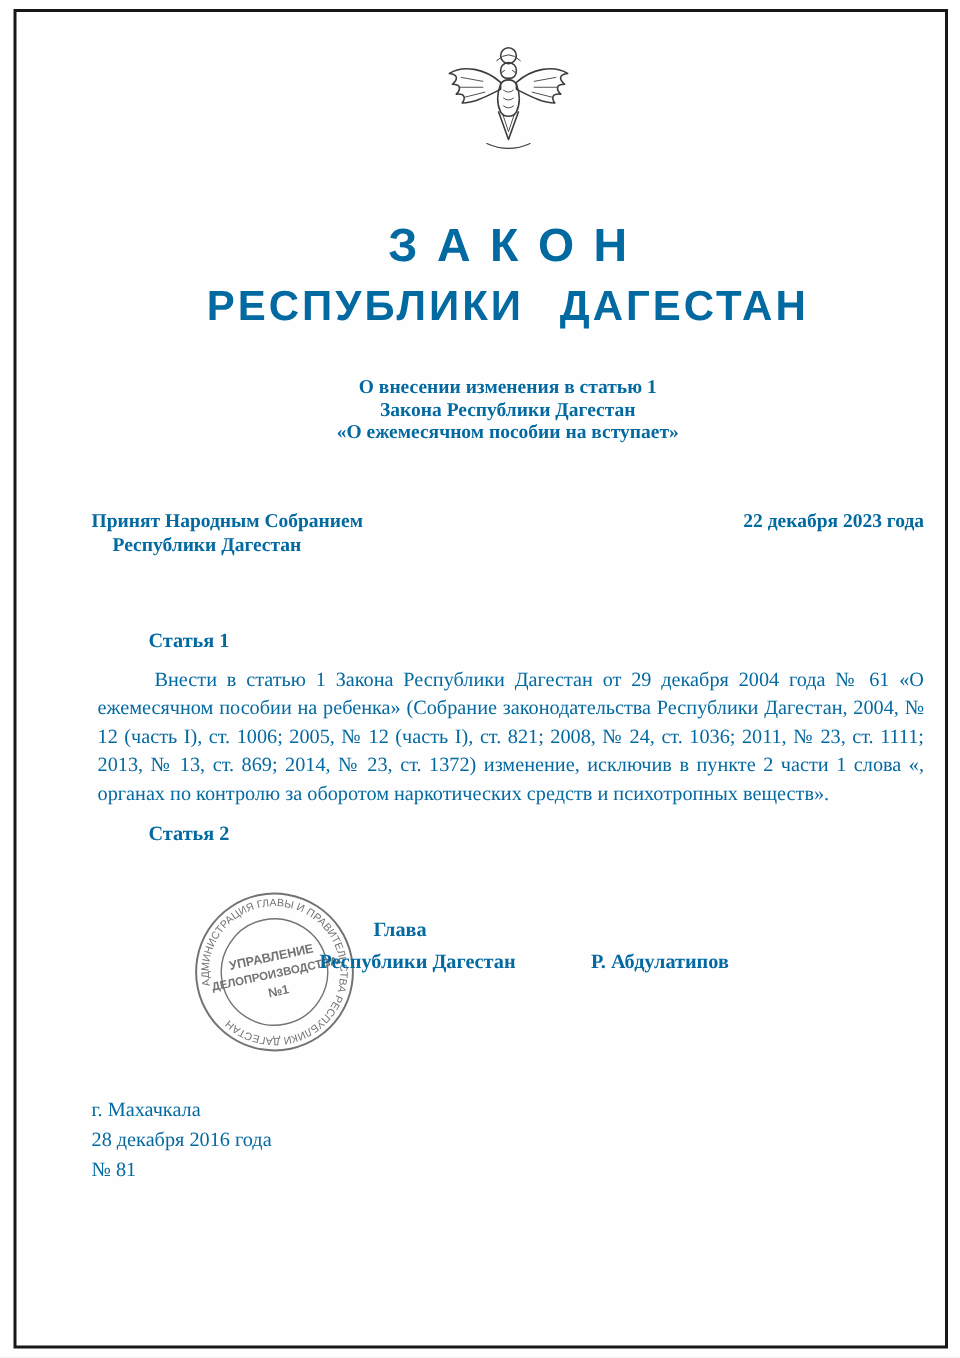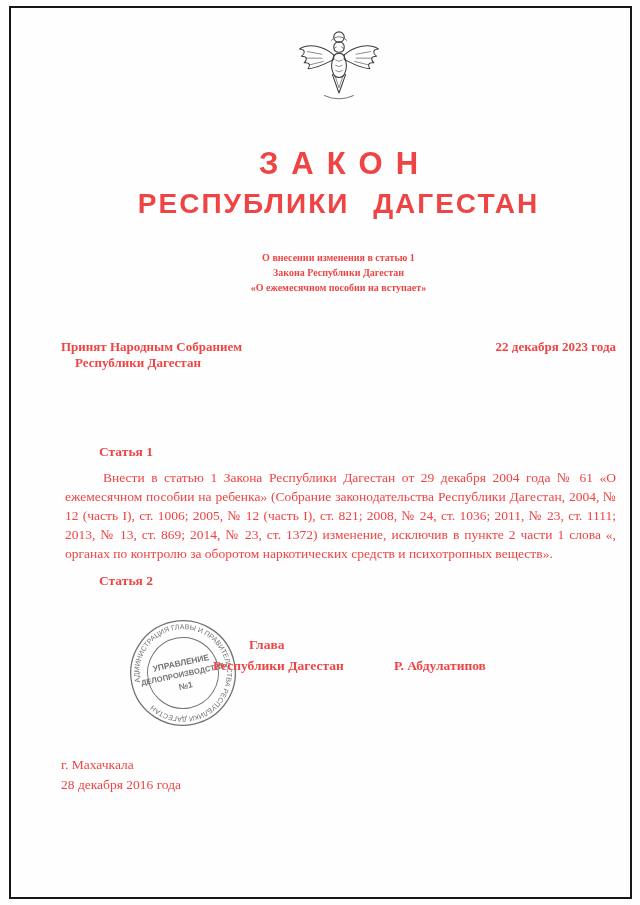--- a/index.html
+++ b/index.html
@@ -1,21 +1,21 @@
 <!DOCTYPE html>
 <html><head>
 <meta charset="utf-8">
 <style>
   html,body{margin:0;padding:0;background:#ececec;}
   .sheet{
     position:relative;
     width:640px;height:905px;
     background:#fefefe;
     font-family:"Liberation Serif", serif;
-    color:#ef4444;
+    color:#0369a1;
     overflow:hidden;
   }
   .frame{
     position:absolute;
     inset:6px 8px 6px 9px;
     border:2px solid #171717;
     box-sizing:border-box;
     padding:8px 14px 0 50px;
   }
   .emblem-wrap{
@@ -38,34 +38,34 @@
     font-family:"Liberation Sans", sans-serif;
     font-weight:bold;
     font-size:28px;
     letter-spacing:2px;
     word-spacing:14px;
   }
   .subject{
     margin-top:30px;
     text-align:center;
     font-weight:bold;
-    font-size:10px;
+    font-size:13px;
     line-height:15px;
   }
   .adopted{
     margin-top:44px;
     display:flex;
     justify-content:space-between;
     font-weight:bold;
     font-size:13px;
     line-height:16px;
   }
   .adopted .line2{padding-left:14px;}
   .article-title{
-    margin-top:73px;
+    margin-top:48px;
     padding-left:38px;
     font-weight:bold;
     font-size:13.5px;
   }
   .article-title.second{margin-top:10px;}
   .body-par{
     margin:8px 0 0 4px;
     font-size:13.5px;
     line-height:19px;
     text-align:justify;
@@ -176,16 +176,17 @@
         <text x="60" y="77" text-anchor="middle" font-size="9" font-weight="bold">№1</text>
       </svg>
       <div class="sig-line1">Глава</div>
       <div class="sig-line2">Республики Дагестан</div>
       <div class="sig-name">Р. Абдулатипов</div>
     </div>
 
     <div class="footer">
       <div>г. Махачкала</div>
       <div>28 декабря 2016 года</div>
+      <div>№ 81</div>
     </div>
 
   </div>
 </div>
 
 </body></html>

